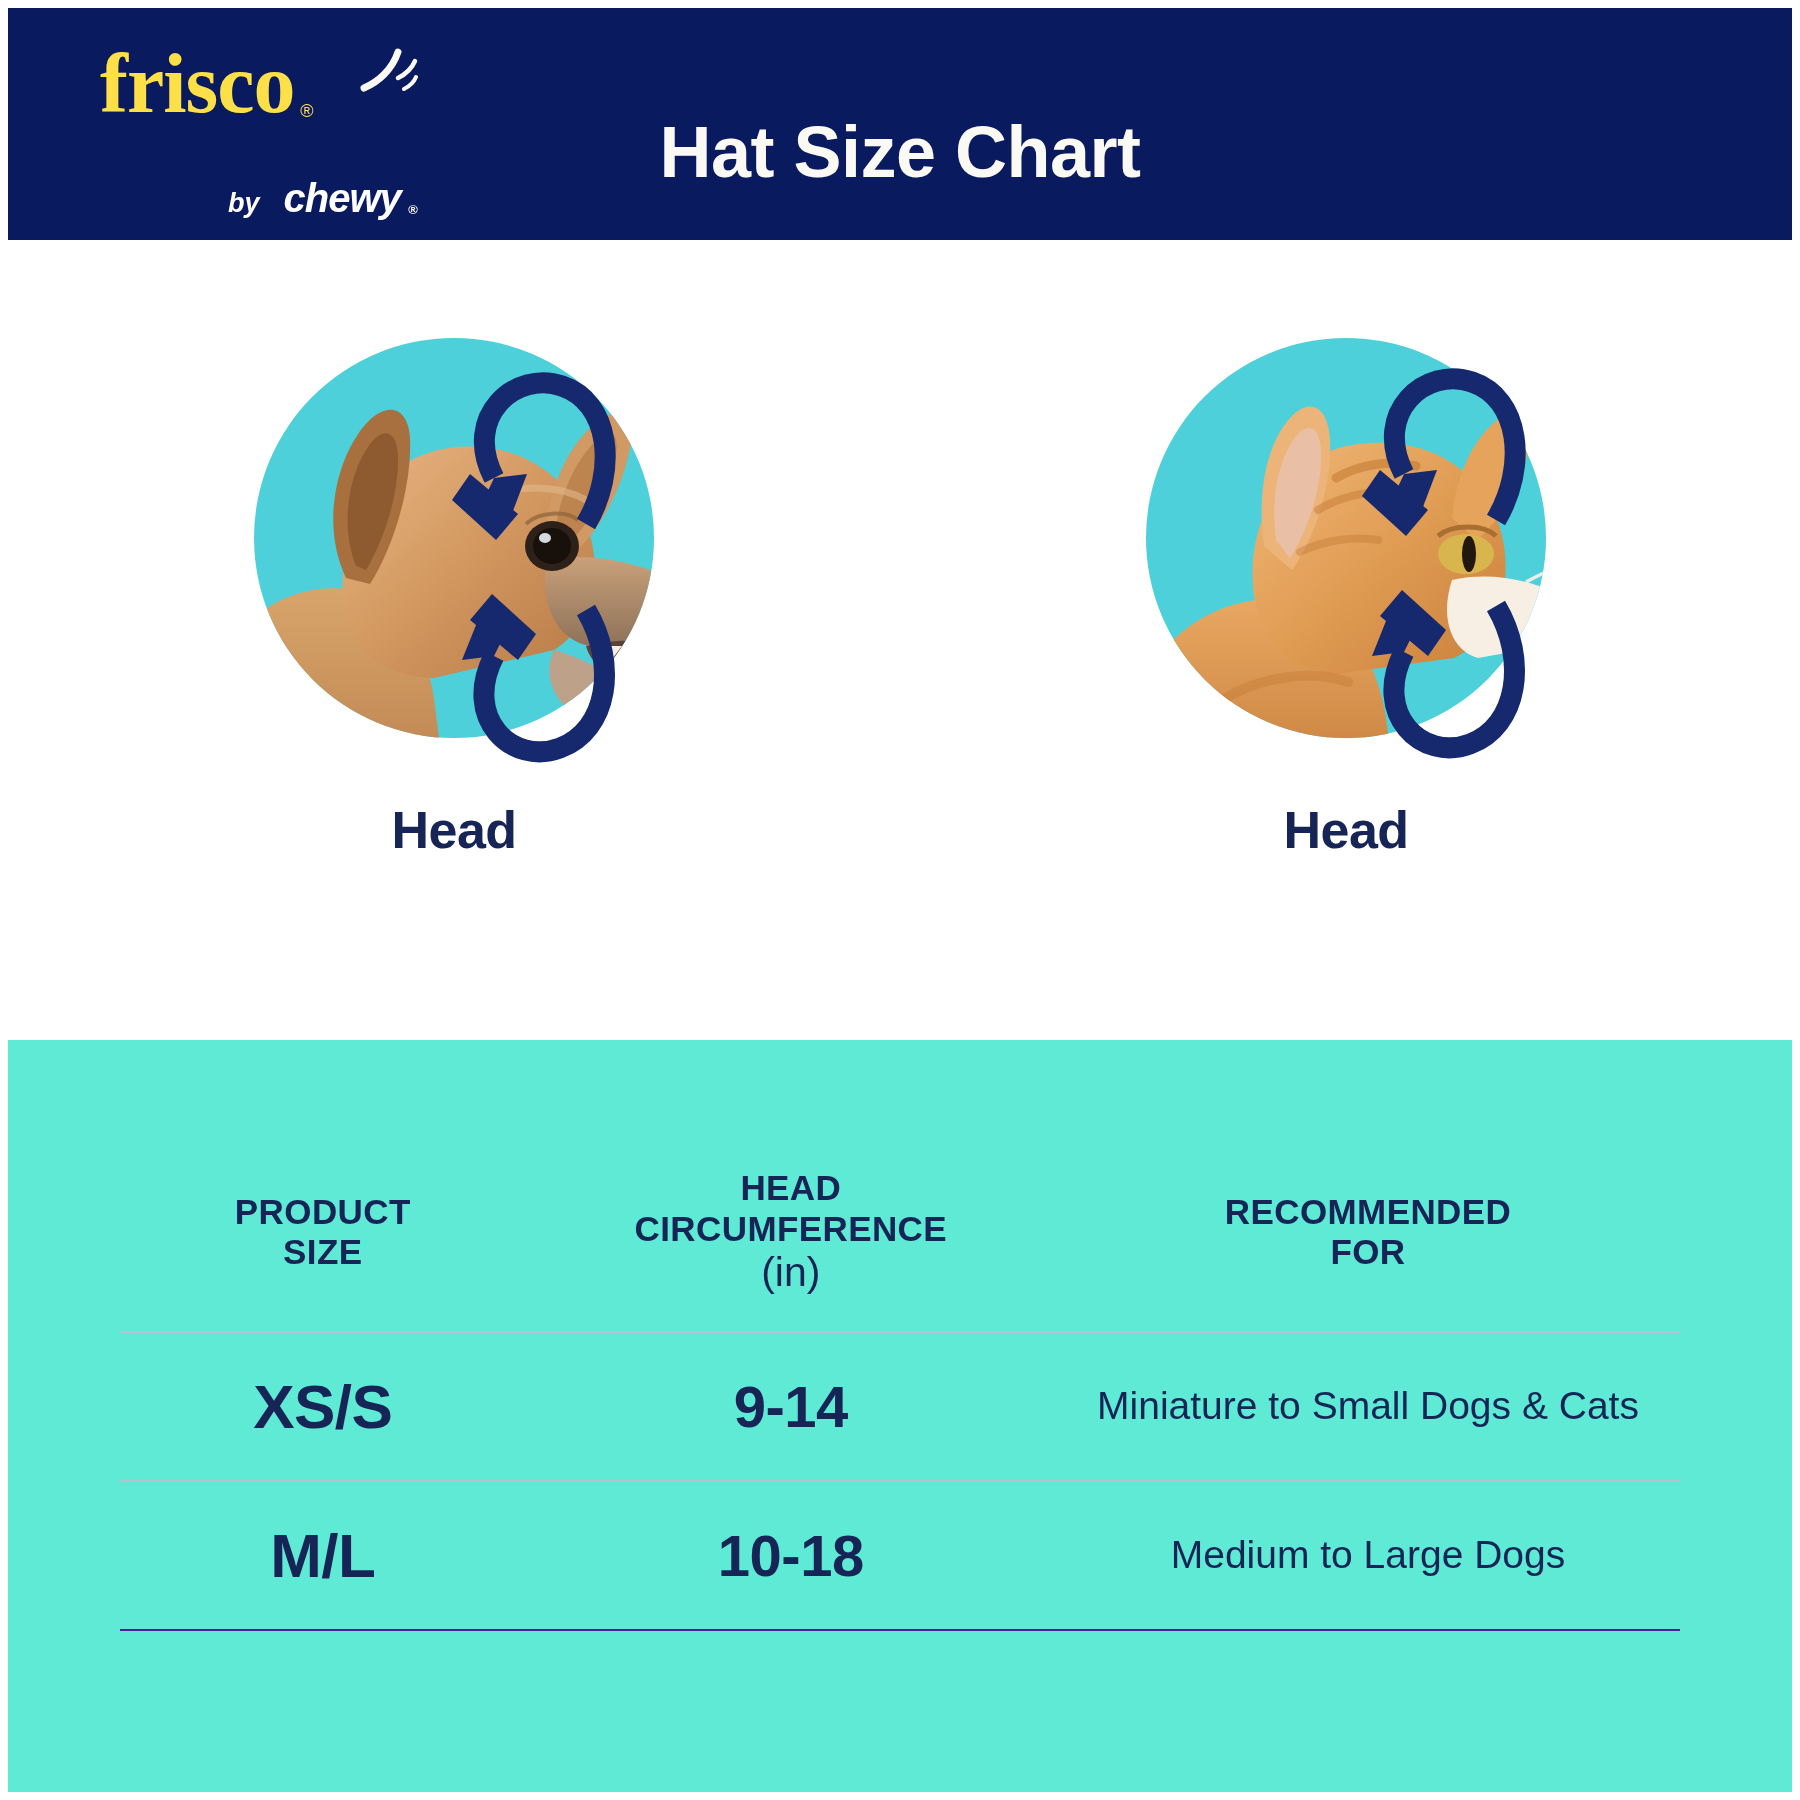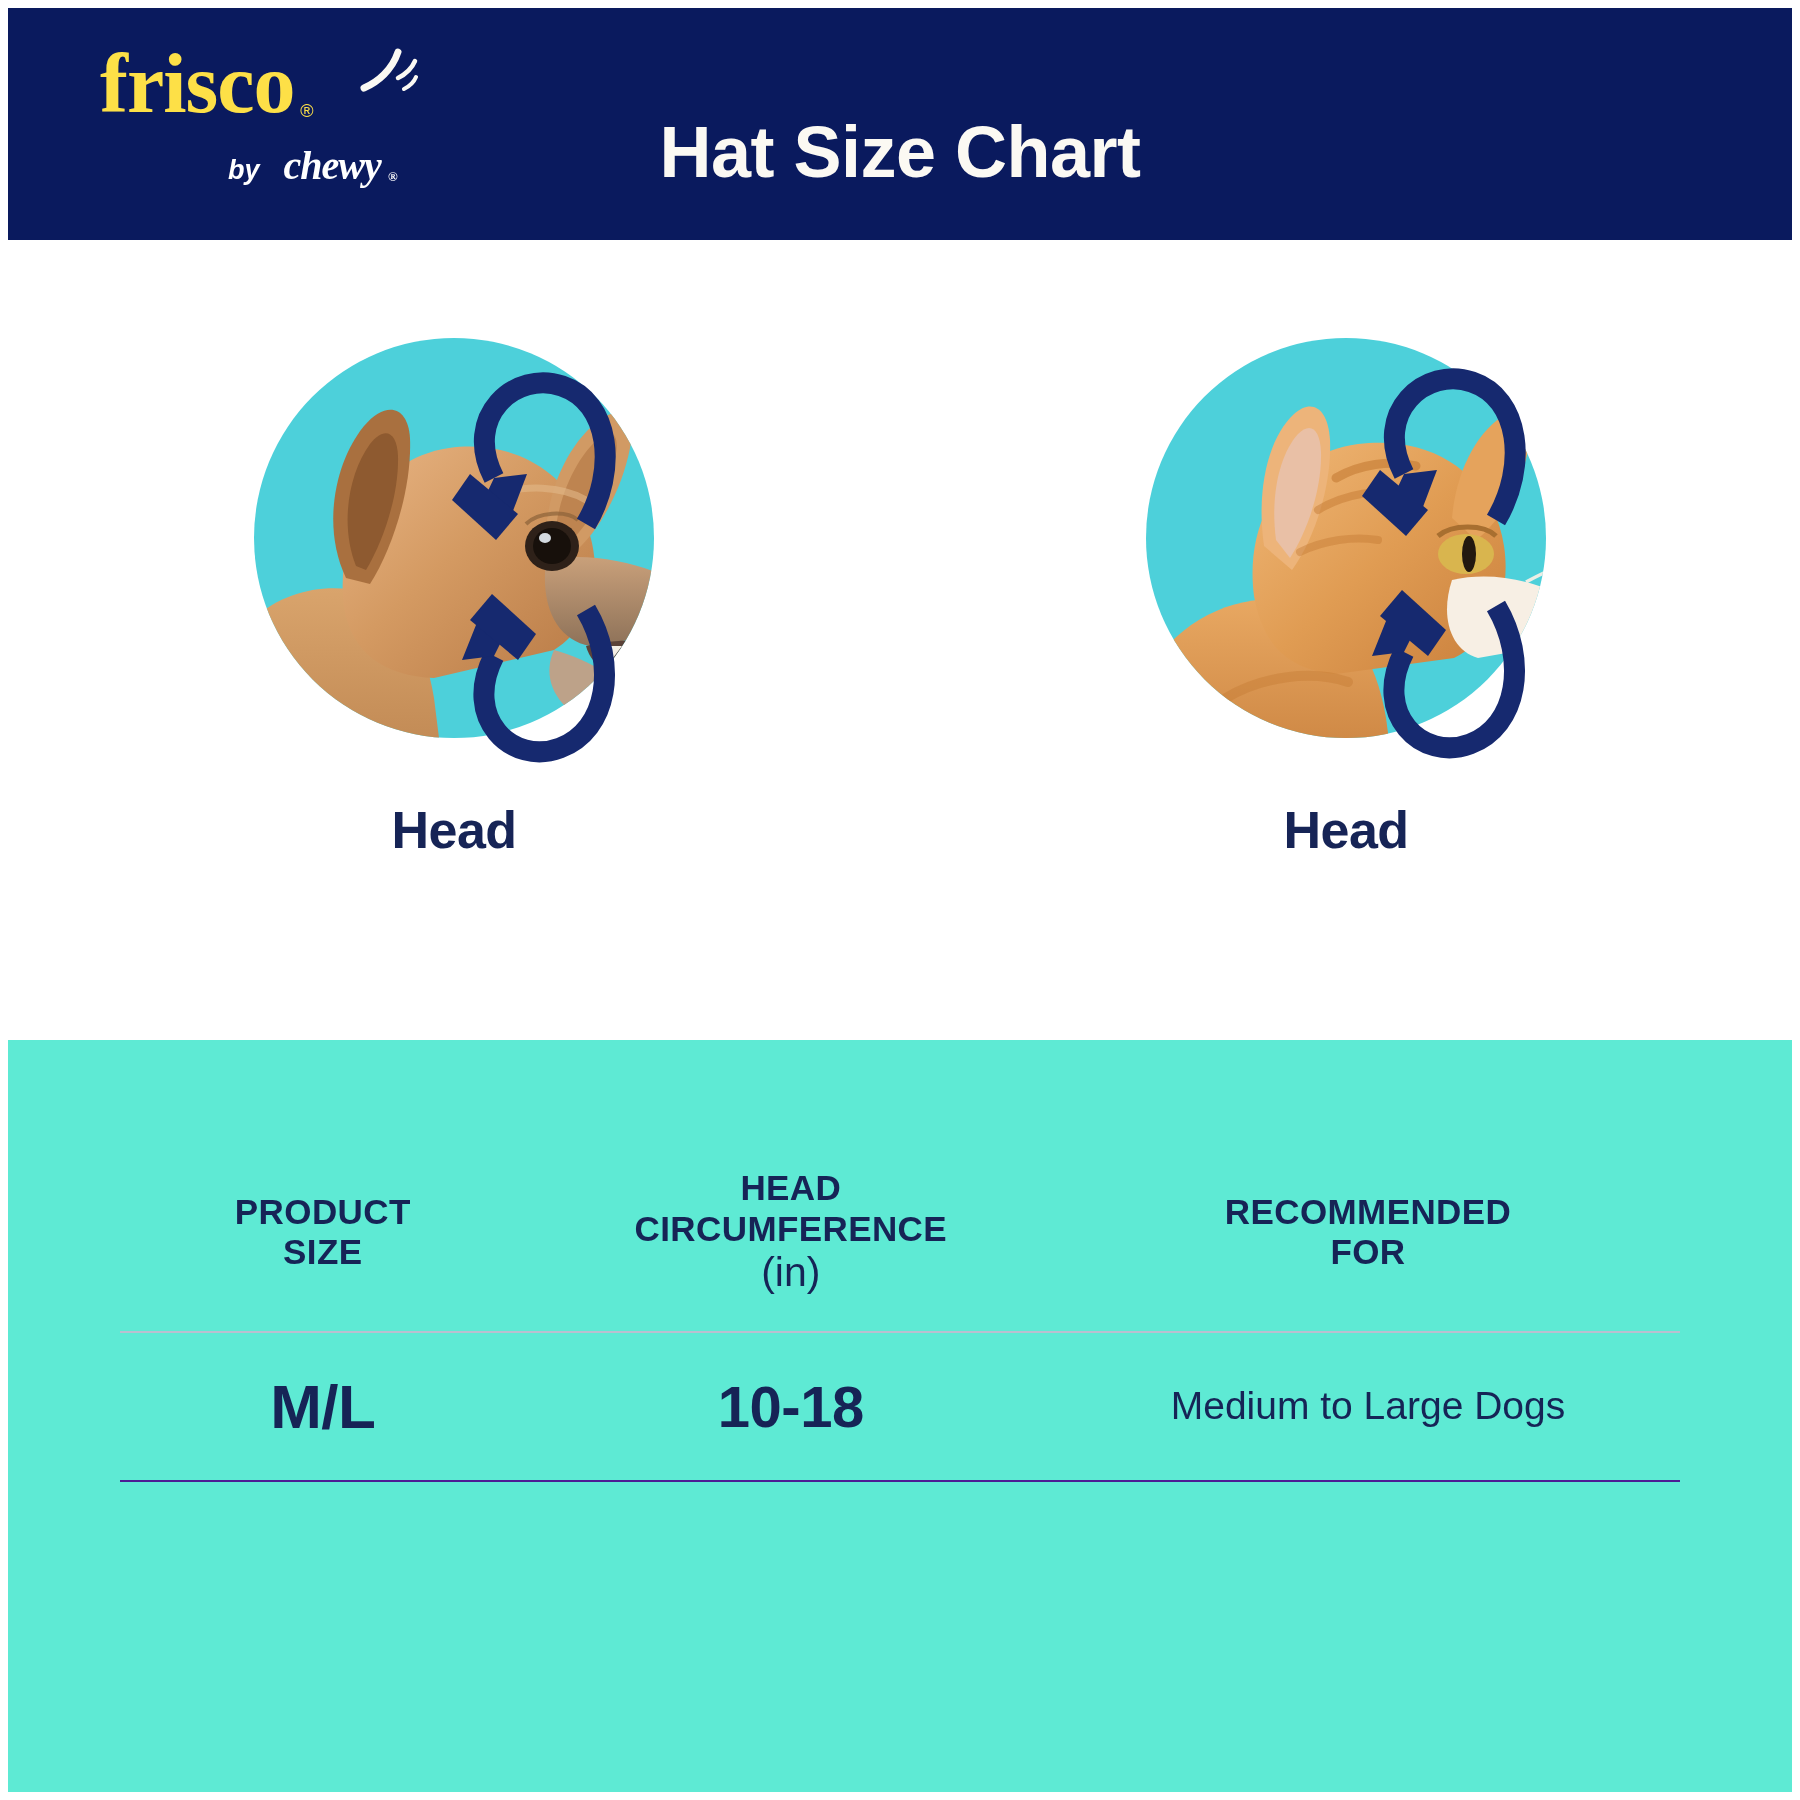--- a/index.html
+++ b/index.html
@@ -78,27 +78,28 @@
 
   .logo-by {
     font-family: "Liberation Sans", sans-serif;
     font-weight: 700;
     font-style: italic;
     font-size: 27px;
     color: #ffffff;
   }
 
   .logo-chewy {
-    font-family: Liberation Serif, serif;
+    font-family: Liberation Sans, sans-serif;
     font-weight: 700;
     font-style: italic;
     font-size: 40px;
     color: #ffffff;
     letter-spacing: -1px;
     position: relative;
+    margin-top: 34px;
   }
 
   .logo-chewy-reg {
     position: absolute;
     right: -16px;
     bottom: 4px;
     font-size: 13px;
     font-style: normal;
   }
 
@@ -442,20 +443,25 @@
             <span class="hdr-unit">(in)</span>
           </th>
           <th>
             <span>RECOMMENDED</span><br>
             <span>FOR</span>
           </th>
         </tr>
       </thead>
       <tbody>
         <tr>
+          <td class="cell-size">XS/S</td>
+          <td class="cell-circ">9-14</td>
+          <td class="cell-rec">Miniature to Small Dogs &amp; Cats</td>
+        </tr>
+        <tr>
           <td class="cell-size">M/L</td>
           <td class="cell-circ">10-18</td>
           <td class="cell-rec">Medium to Large Dogs</td>
         </tr>
       </tbody>
     </table>
   </div>
 
 </div>
 

